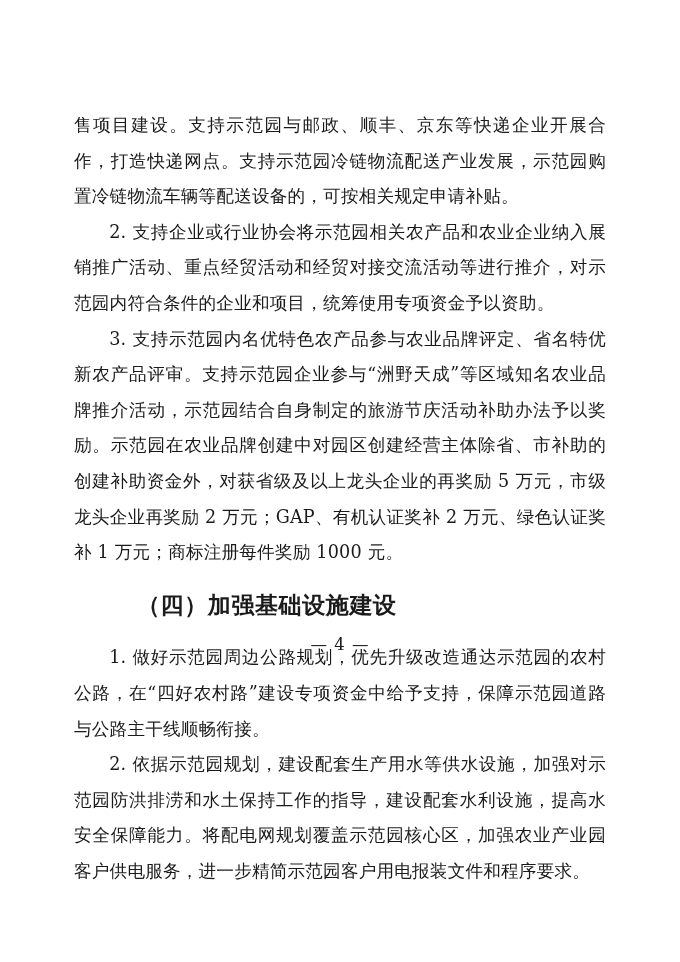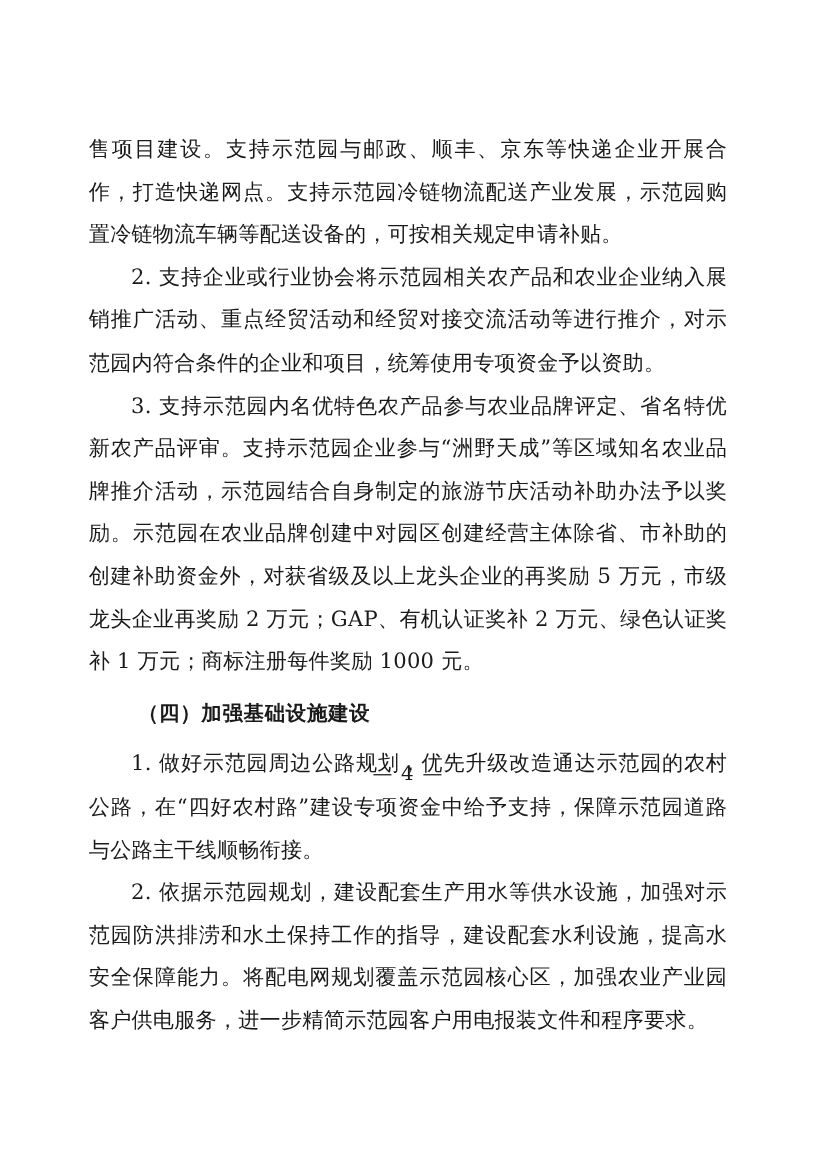--- a/index.html
+++ b/index.html
@@ -29,25 +29,25 @@
     letter-spacing: 0.2px;
   }
   .para {
     margin: 0;
     text-indent: 2em;
   }
   .para.no-indent {
     text-indent: 0;
   }
   .heading {
-    margin: 7px;
+    margin: 17px;
     text-indent: 2em;
     font-family: "DejaVu Sans", "Liberation Sans", sans-serif;
     font-weight: 700;
-    font-size: 17px;
+    font-size: 23px;
     line-height: 35.6px;
     letter-spacing: 0.6px;
   }
   .page-number {
     position: absolute;
     left: 0;
     right: 0;
     bottom: 28px;
     text-align: center;
     font-size: 16.5px;

